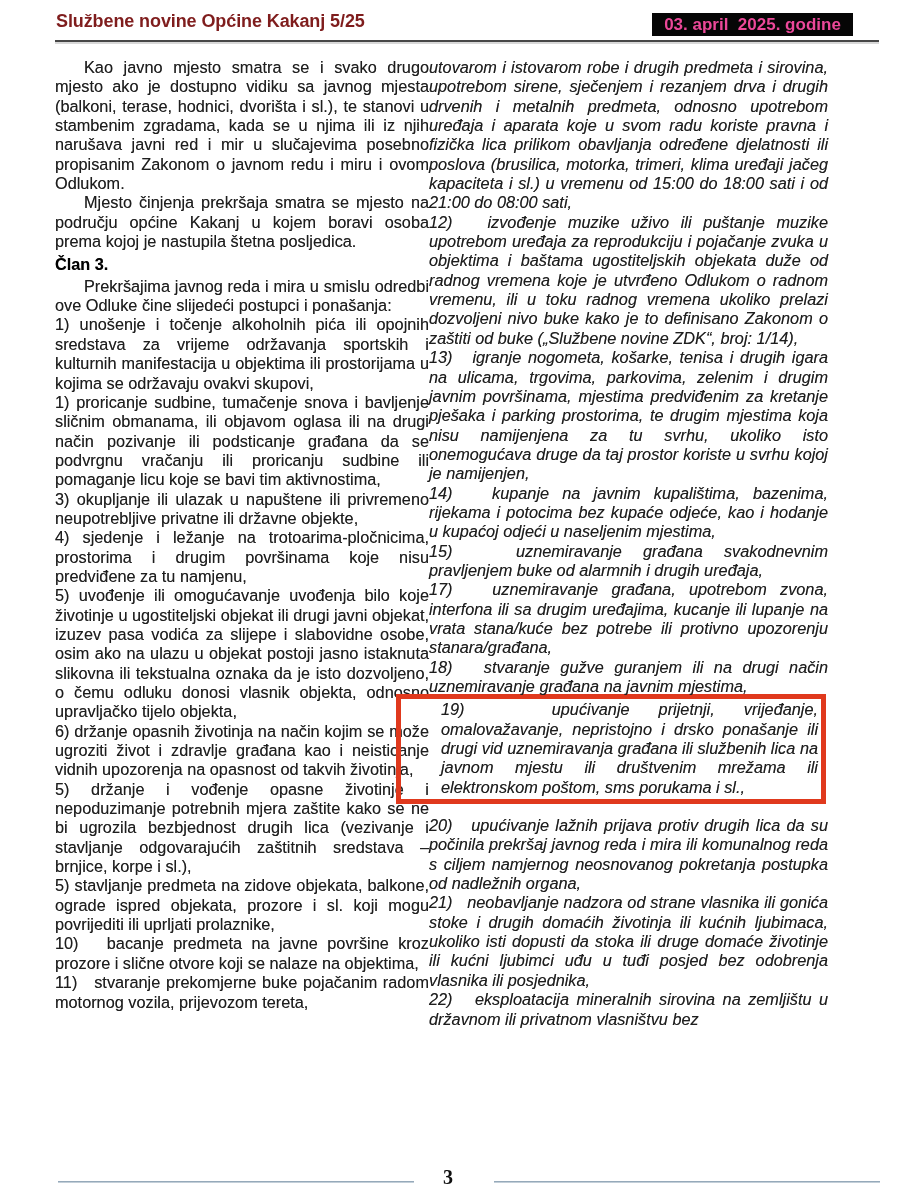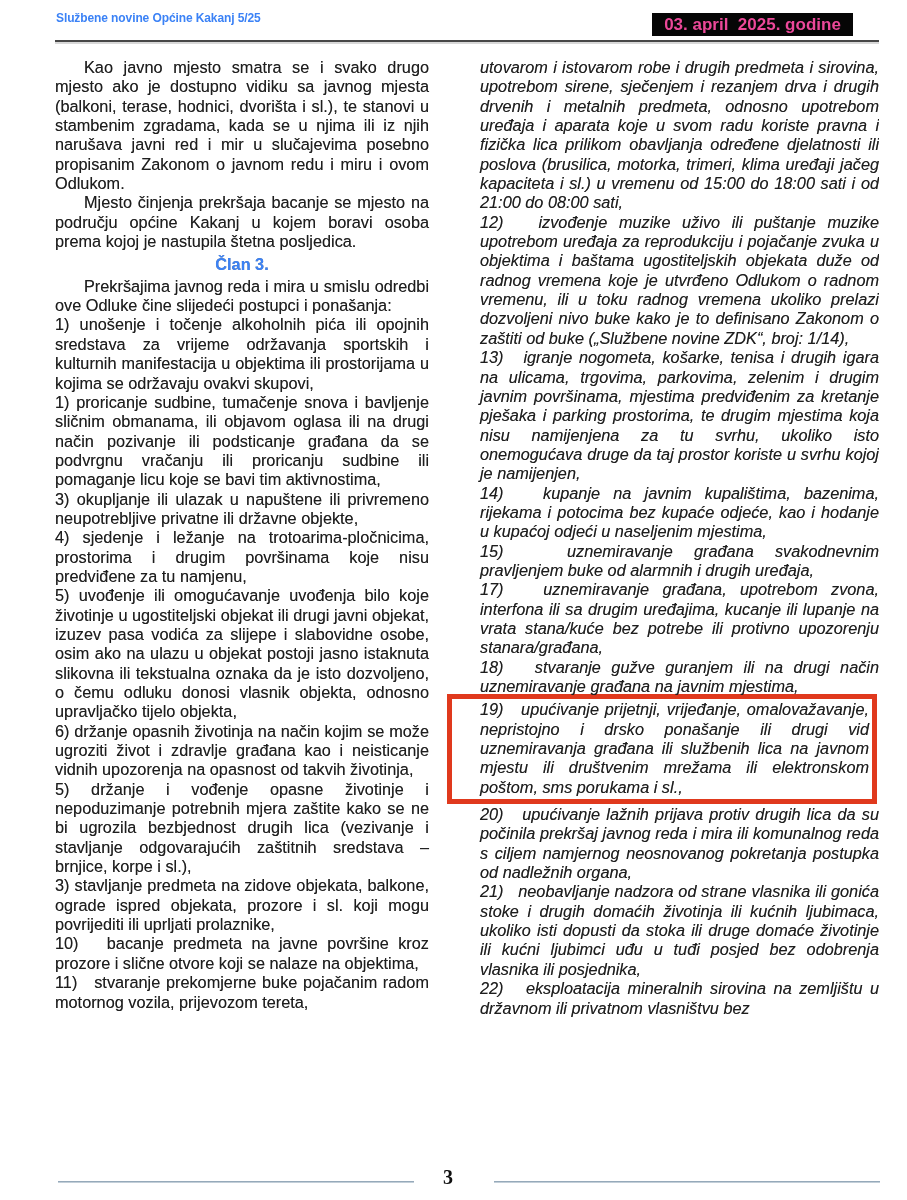--- a/index.html
+++ b/index.html
@@ -4,49 +4,49 @@
 <style>
   html,body { margin:0; padding:0; background:#ffffff; }
   .page {
     position:relative; width:907px; height:1200px;
     background:#ffffff; overflow:hidden;
     font-family:"Liberation Sans", sans-serif;
   }
   
   .header-title {
     position:absolute; left:56px; top:11px;
-    font-size:12px; font-weight:700; color:#3b82f6; letter-spacing:-0.1px;
+    font-size:18px; font-weight:700; color:#7f1d1d; letter-spacing:-0.1px;
   }
   .header-date-box {
     position:absolute; left:652px; top:13px; width:201px; height:23px;
     background:#060606; color:#ec4899;
     font-size:17px; font-weight:700; text-align:center; line-height:23px;
   }
   .header-rule {
     position:absolute; left:55px; top:40px; width:824px; height:2px;
     background:#474747; box-shadow:0 2px 0 #d8d8d8;
   }
   
   .columns {
     position:absolute; left:55px; top:58px; width:824px; height:1102px;
-    display:flex; gap:51px; overflow:hidden;
+    display:flex; overflow:hidden;
   }
   .column-left  { width:374px; }
   .column-right { width:399px;font-style:italic; }
   p.para {
     margin:0; text-align:justify;
     font-size:16.3px; line-height:19.35px; color:#1e1e1e;
     text-shadow:0 0 0.4px rgba(0,0,0,0.5);
   }
   p.indent  { text-indent:29px; }
-  p.heading { text-align:center; font-weight:700; text-indent:0; margin:4px 0 2px 0; color:#3b82f6; }
+  p.heading { text-align:left; font-weight:700; text-indent:0; margin:4px 0 2px 0; color:#000000; }
   .highlight-box {
     border:5px solid #e0391d;
-    margin:-2px 2px 1px -33px;
-    padding:1px 3px 2px 28px;
+    margin:-2px 2px 12px -33px;
+    padding:1px 3px 2px 40px;
   }
   
   .footer-line-left, .footer-line-right {
     position:absolute; top:1181px; height:2px;
     background:linear-gradient(to bottom,#7f96aa,#d9e1e8);
   }
   .footer-line-left  { left:58px;  width:356px; }
   .footer-line-right { left:494px; width:386px; }
   .footer-page {
     position:absolute; left:428px; top:1166px; width:40px; text-align:center;
@@ -58,31 +58,31 @@
 
 <div class="page">
 
   <div class="header-title">Službene novine Općine Kakanj 5/25</div>
   <div class="header-date-box">03. april &nbsp;2025. godine</div>
   <div class="header-rule"></div>
 
   <div class="columns">
     <div class="column-left" id="col-left">
         <p class="para indent">Kao javno mjesto smatra se i svako drugo mjesto ako je dostupno vidiku sa javnog mjesta (balkoni, terase, hodnici, dvorišta i sl.), te stanovi u stambenim zgradama, kada se u njima ili iz njih narušava javni red i mir u slučajevima posebno propisanim Zakonom o javnom redu i miru i ovom Odlukom.</p>
-        <p class="para indent">Mjesto činjenja prekršaja bacanje se mjesto na području općine Kakanj u kojem boravi osoba prema kojoj je nastupila štetna posljedica.</p>
+        <p class="para indent">Mjesto činjenja prekršaja smatra se mjesto na području općine Kakanj u kojem boravi osoba prema kojoj je nastupila štetna posljedica.</p>
         <p class="para heading">Član 3.</p>
         <p class="para indent">Prekršajima javnog reda i mira u smislu odredbi ove Odluke čine slijedeći postupci i ponašanja:</p>
         <p class="para">1) unošenje i točenje alkoholnih pića ili opojnih sredstava za vrijeme održavanja sportskih i kulturnih manifestacija u objektima ili prostorijama u kojima se održavaju ovakvi skupovi,</p>
         <p class="para">1) proricanje sudbine, tumačenje snova i bavljenje sličnim obmanama, ili objavom oglasa ili na drugi način pozivanje ili podsticanje građana da se podvrgnu vračanju ili proricanju sudbine ili pomaganje licu koje se bavi tim aktivnostima,</p>
         <p class="para">3) okupljanje ili ulazak u napuštene ili privremeno neupotrebljive privatne ili državne objekte,</p>
         <p class="para">4) sjedenje i ležanje na trotoarima-pločnicima, prostorima i drugim površinama koje nisu predviđene za tu namjenu,</p>
         <p class="para">5) uvođenje ili omogućavanje uvođenja bilo koje životinje u ugostiteljski objekat ili drugi javni objekat, izuzev pasa vodića za slijepe i slabovidne osobe, osim ako na ulazu u objekat postoji jasno istaknuta slikovna ili tekstualna oznaka da je isto dozvoljeno, o čemu odluku donosi vlasnik objekta, odnosno upravljačko tijelo objekta,</p>
         <p class="para">6) držanje opasnih životinja na način kojim se može ugroziti život i zdravlje građana kao i neisticanje vidnih upozorenja na opasnost od takvih životinja,</p>
         <p class="para">5) držanje i vođenje opasne životinje i nepoduzimanje potrebnih mjera zaštite kako se ne bi ugrozila bezbjednost drugih lica (vezivanje i stavljanje odgovarajućih zaštitnih sredstava – brnjice, korpe i sl.),</p>
-        <p class="para">3) stavljanje predmeta na zidove objekata, balkone, ograde ispred objekata, prozore i sl. koji mogu povrijediti ili uprljati prolaznike,</p>
+        <p class="para">5) stavljanje predmeta na zidove objekata, balkone, ograde ispred objekata, prozore i sl. koji mogu povrijediti ili uprljati prolaznike,</p>
         <p class="para">10)&nbsp;&nbsp;&nbsp;bacanje predmeta na javne površine kroz prozore i slične otvore koji se nalaze na objektima,</p>
         <p class="para">11)&nbsp;&nbsp;&nbsp;stvaranje prekomjerne buke pojačanim radom motornog vozila, prijevozom tereta,</p>
       </div>
     <div class="column-right" id="col-right">
         <p class="para">utovarom i istovarom robe i drugih predmeta i sirovina, upotrebom sirene, sječenjem i rezanjem drva i drugih drvenih i metalnih predmeta, odnosno upotrebom uređaja i aparata koje u svom radu koriste pravna i fizička lica prilikom obavljanja određene djelatnosti ili poslova (brusilica, motorka, trimeri, klima uređaji jačeg kapaciteta i sl.) u vremenu od 15:00 do 18:00 sati i od 21:00 do 08:00 sati,</p>
         <p class="para">12)&nbsp;&nbsp;&nbsp;izvođenje muzike uživo ili puštanje muzike upotrebom uređaja za reprodukciju i pojačanje zvuka u objektima i baštama ugostiteljskih objekata duže od radnog vremena koje je utvrđeno Odlukom o radnom vremenu, ili u toku radnog vremena ukoliko prelazi dozvoljeni nivo buke kako je to definisano Zakonom o zaštiti od buke („Službene novine ZDK“, broj: 1/14),</p>
         <p class="para">13)&nbsp;&nbsp;&nbsp;igranje nogometa, košarke, tenisa i drugih igara na ulicama, trgovima, parkovima, zelenim i drugim javnim površinama, mjestima predviđenim za kretanje pješaka i parking prostorima, te drugim mjestima koja nisu namijenjena za tu svrhu, ukoliko isto onemogućava druge da taj prostor koriste u svrhu kojoj je namijenjen,</p>
         <p class="para">14)&nbsp;&nbsp;&nbsp;kupanje na javnim kupalištima, bazenima, rijekama i potocima bez kupaće odjeće, kao i hodanje u kupaćoj odjeći u naseljenim mjestima,</p>
         <p class="para">15)&nbsp;&nbsp;&nbsp;uznemiravanje građana svakodnevnim pravljenjem buke od alarmnih i drugih uređaja,</p>
         <p class="para">17)&nbsp;&nbsp;&nbsp;uznemiravanje građana, upotrebom zvona, interfona ili sa drugim uređajima, kucanje ili lupanje na vrata stana/kuće bez potrebe ili protivno upozorenju stanara/građana,</p>

